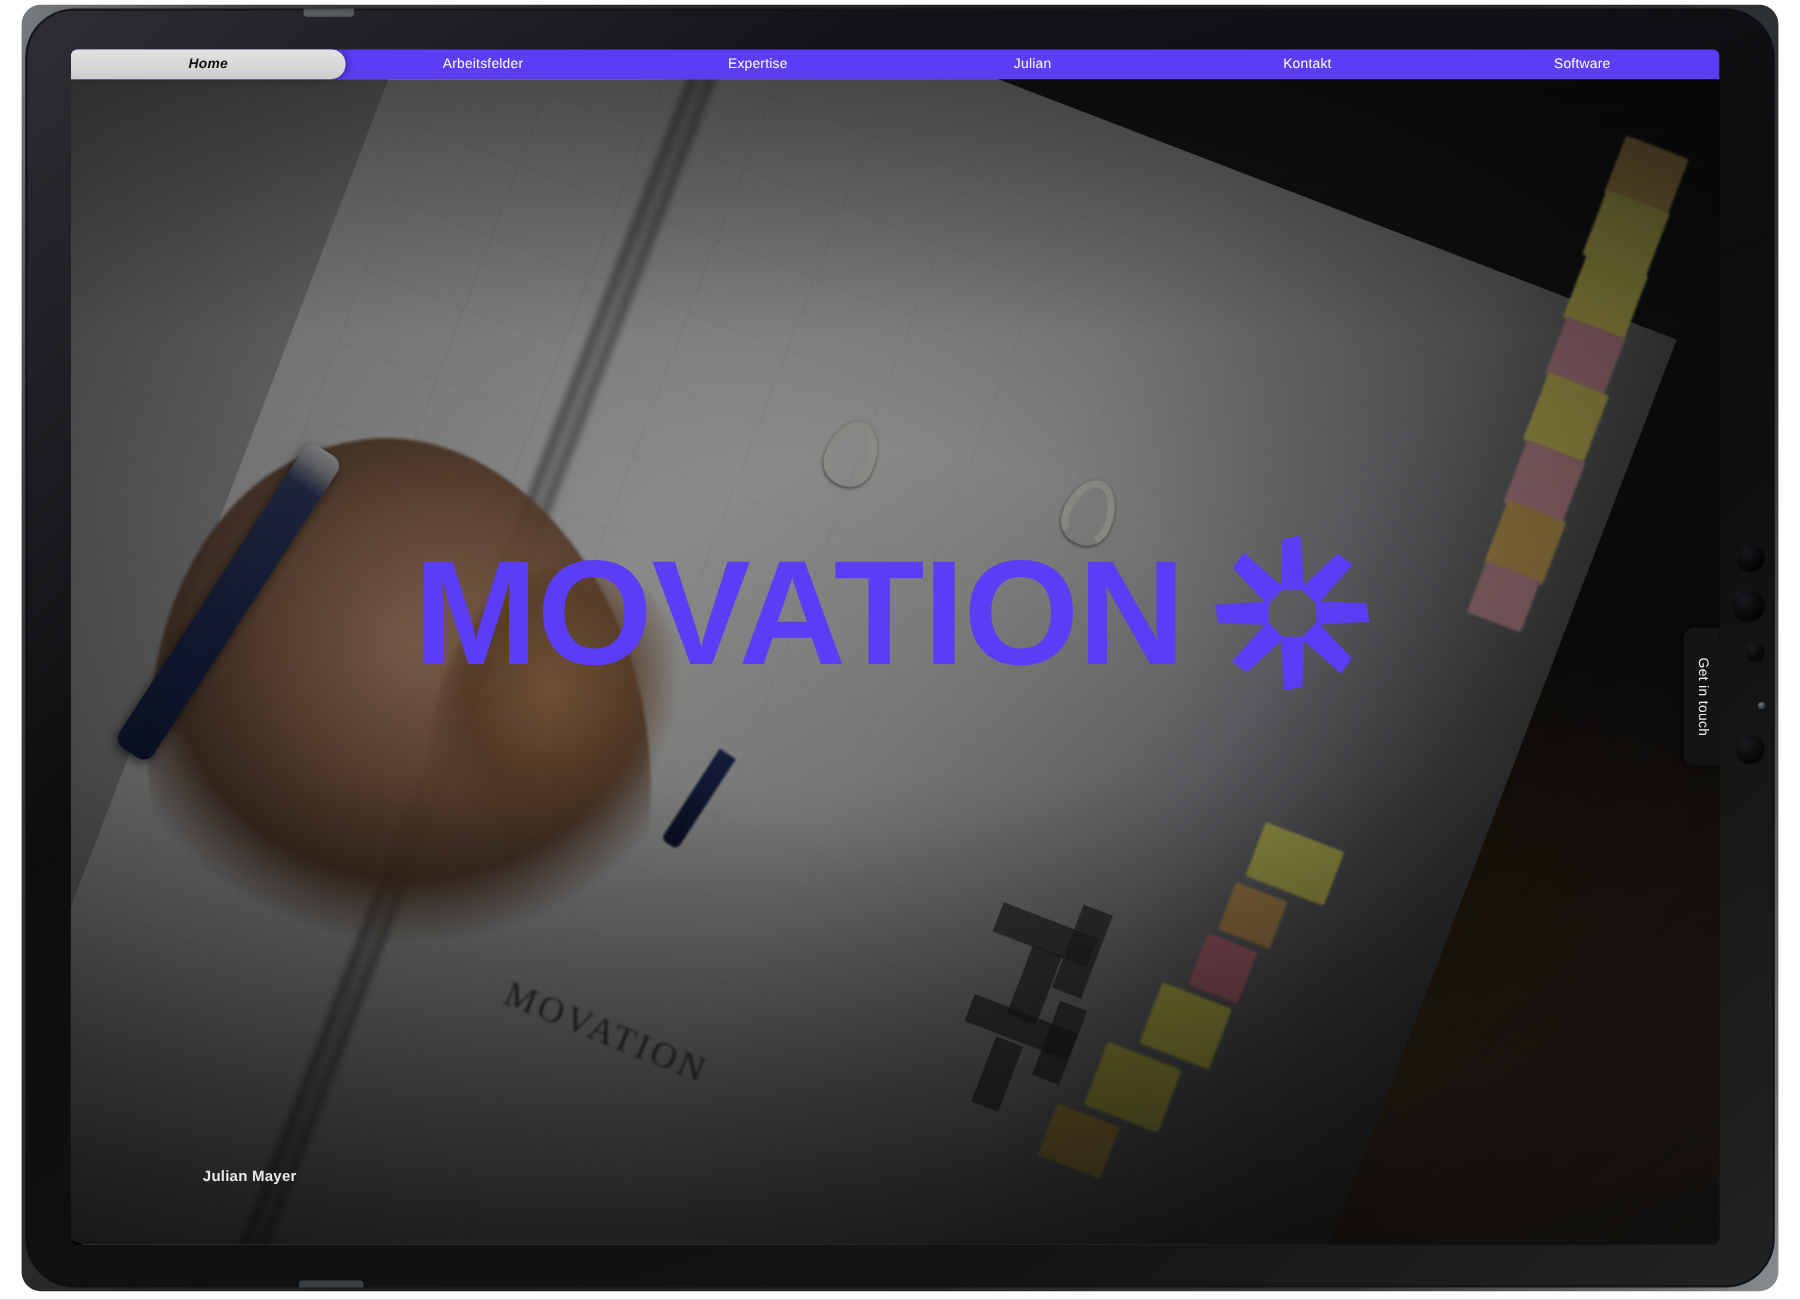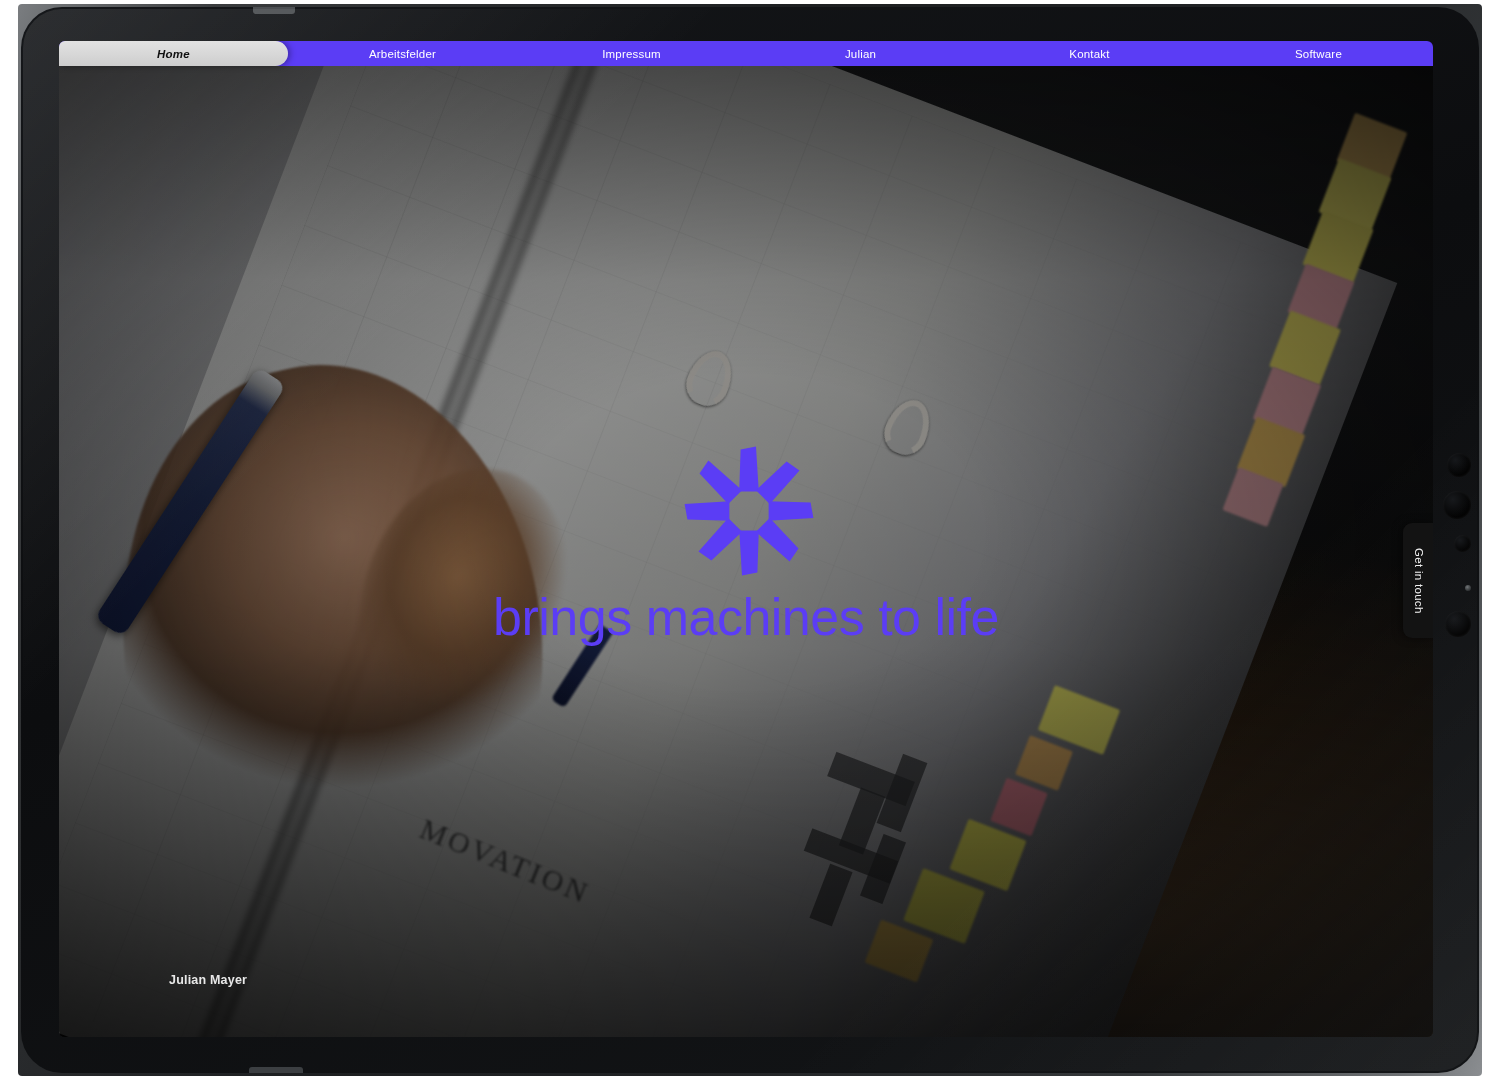--- a/index.html
+++ b/index.html
@@ -8,21 +8,21 @@
     width:1500px; height:1083px;
     background:#ffffff;
     font-family:"Liberation Sans", sans-serif;
     overflow:hidden;
   }
 
   
   #device-frame{
     position:absolute; left:18px; top:4px;
     width:1464px; height:1072px;
-    border-radius:4px;
+    border-radius:16px;
     background:
       linear-gradient(115deg,#7a7d80 0%,#3a3c3e 10%,#2a2c2e 22%,#1d1f21 40%,
                       #202224 60%,#35383a 82%,#6e7174 96%,#8b8e91 100%);
     padding:3px;
   }
   #device-body{
     width:100%; height:100%;
     border-radius:41px;
     background:linear-gradient(160deg,#15171a 0%,#0c0d0f 45%,#131517 100%);
     padding:34px 46px 36px 38px;
@@ -363,28 +363,29 @@
         <div class="tab" style="left:812px;  top:862px; width:56px; height:46px; background:#c2a14e;"></div>
 
         <div id="paper-watermark">MOVATION</div>
 
         <div id="photo-vignette"></div>
       </div>
 
       <nav id="navbar">
         <div class="nav-item active">Home</div>
         <div class="nav-item">Arbeitsfelder</div>
-        <div class="nav-item">Impressum</div>
+        <div class="nav-item">Expertise</div>
         <div class="nav-item">Julian</div>
         <div class="nav-item">Kontakt</div>
         <div class="nav-item">Software</div>
       </nav>
 
       <div id="brand-block">
         <div id="brand-row">
+          <div id="wordmark">MOVATION</div>
           <svg id="logo-mark" viewBox="0 0 100 100">
             <g fill="#5b3df5">
 
               <g transform="translate(50,50)">
                 <g transform="rotate(0)">   
                     <polygon points="-7,-14 7,-14 5,-46 -6,-44"></polygon>
                   </g>
                 <g transform="rotate(45)">  
                     <polygon points="-7,-14 7,-14 5,-46 -6,-44"></polygon>
                   </g>
@@ -403,21 +404,20 @@
                 <g transform="rotate(270)"> 
                     <polygon points="-7,-14 7,-14 5,-46 -6,-44"></polygon>
                   </g>
                 <g transform="rotate(315)"> 
                     <polygon points="-7,-14 7,-14 5,-46 -6,-44"></polygon>
                   </g>
               </g>
             </g>
           </svg>
         </div>
-        <div id="tagline">brings machines to life</div>
       </div>
 
       <div id="credit">Julian Mayer</div>
 
 
       <div id="cta-tab">
         <span id="cta-label">Get in touch</span>
       </div>
 
     </div>

